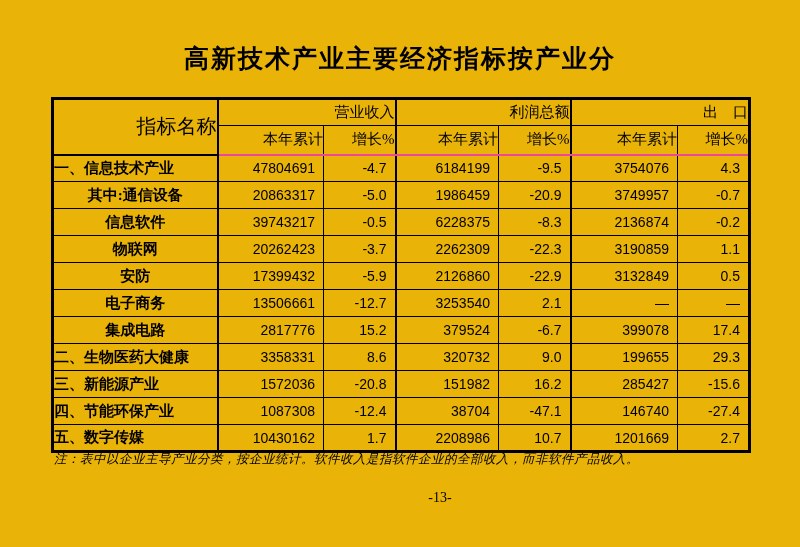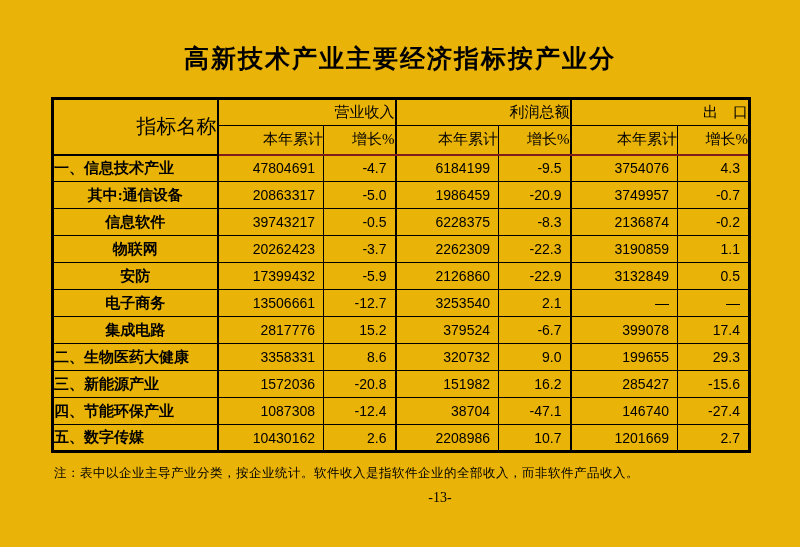--- a/index.html
+++ b/index.html
@@ -48,42 +48,43 @@
     border: 1px solid #000;
     overflow: hidden;
     white-space: nowrap;
   }
   thead th {
     font-weight: normal;
     font-size: 15px;
     text-align: right;
   }
   tr.h1 th { height: 27px; }
-  tr.h2 th { height: 29px; border-bottom: 2px solid #7f1d1d; }
+  tr.h2 th { height: 29px; border-bottom: 2px solid #ec4899; }
   th.indicator { border-bottom: 2px solid #000; font-size: 20px; }
   .grp { border-left: 2px solid #000; }
   tbody td { height: 27px; }
   td.num {
     font-family: "Liberation Sans", sans-serif;
     font-size: 14px;
     text-align: right;
     padding-right: 8px;
   }
   td.name {
     font-size: 15px;
     font-weight: bold;
   }
   td.name.main { text-align: left; }
   td.name.sub { text-align: center; }
   .footnote {
     position: absolute;
-    top: 465px;
+    top: 451px;
     left: 54px;
     font-size: 12.5px;
     letter-spacing: 0.5px;
+    font-style: italic;
   }
   .page-number {
     position: absolute;
     top: 490px;
     left: 0;
     width: 100%;
     text-align: center;
     font-size: 14px;
     margin-left: 40px;
   }
@@ -210,21 +211,21 @@
       <td class="num grp">1087308</td>
       <td class="num">-12.4</td>
       <td class="num grp">38704</td>
       <td class="num">-47.1</td>
       <td class="num grp">146740</td>
       <td class="num">-27.4</td>
     </tr>
           <tr>
       <td class="name main">五、数字传媒</td>
       <td class="num grp">10430162</td>
-      <td class="num">2.6</td>
+      <td class="num">1.7</td>
       <td class="num grp">2208986</td>
       <td class="num">10.7</td>
       <td class="num grp">1201669</td>
       <td class="num">2.7</td>
     </tr>
         </tbody>
     </table>
   </div>
 
   <div class="footnote">注：表中以企业主导产业分类，按企业统计。软件收入是指软件企业的全部收入，而非软件产品收入。</div>

